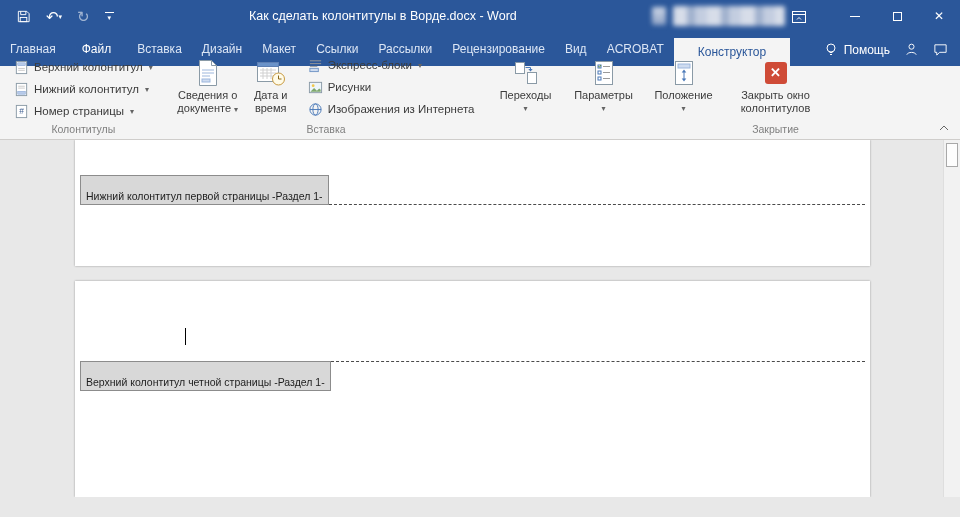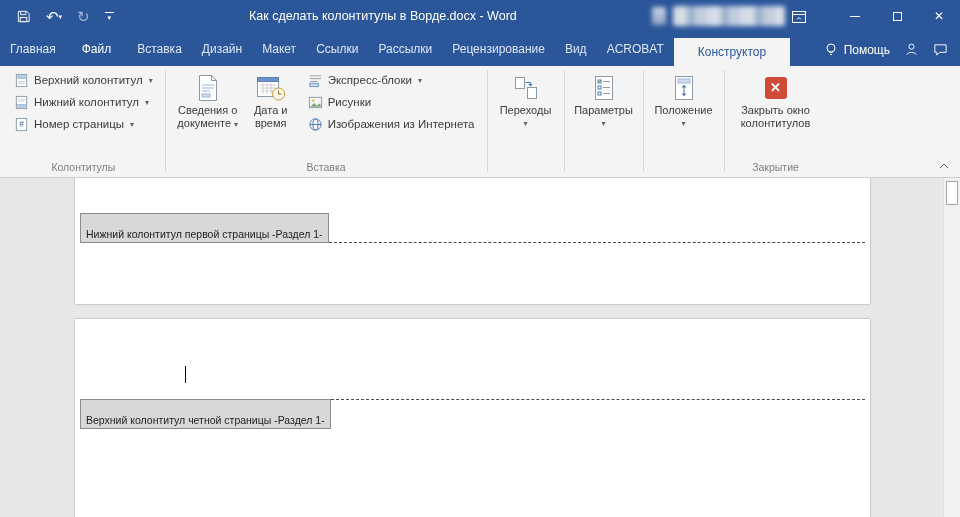--- a/index.html
+++ b/index.html
@@ -29,21 +29,21 @@
 
   
   .tabrow { height:34px; background:#2b579a; display:flex; align-items:stretch; color:#dce6f5; font-size:12px; }
   .tab { padding:0 10px; line-height:34px; white-space:nowrap; cursor:default; }
   .tab-file { padding:0 16px; color:#fff; }
   .tab.active { margin-top:6px; line-height:28px; padding:0 24px; background:#f4f4f4; color:#2b579a; }
   .tabrow-right { margin-left:auto; display:flex; align-items:center; gap:14px; padding-right:12px; }
   .help-btn { display:flex; align-items:flex-end; gap:6px; color:#fff; font-size:12px; cursor:default; }
 
   
-  .ribbon { position:relative; height:112px; background:#f4f4f4; border-bottom:1px solid #cfcdcb; display:flex; padding-left:4px; }
+  .ribbon { position:relative; height:74px; background:#f4f4f4; border-bottom:1px solid #cfcdcb; display:flex; padding-left:4px;align-items:flex-end; }
   .rgroup { display:flex; flex-direction:column; }
   .rg-content { flex:1; display:flex; align-items:flex-start; padding:3px 4px 0; }
   .rg-label { height:17px; font-size:10.5px; color:#7f7f7f; text-align:center; line-height:14px; }
   .gsep { width:1px; background:#d8d8d8; margin:4px 2px 5px; }
   .vstack { display:flex; flex-direction:column; }
   .sbtn { display:flex; align-items:center; height:22px; padding:0 6px; font-size:11.5px; color:#3b3b3b; gap:5px; white-space:nowrap; cursor:default; }
   .icon14 { width:15px; height:15px; flex:none; }
   .arr { font-size:8px; color:#646464; }
   .sbtn .arr { margin-left:1px; }
   .bigbtn { display:flex; flex-direction:column; align-items:center; height:68px; padding:2px 3px 0; margin:0 1px; font-size:11px; line-height:13px; color:#3b3b3b; text-align:center; cursor:default; }

